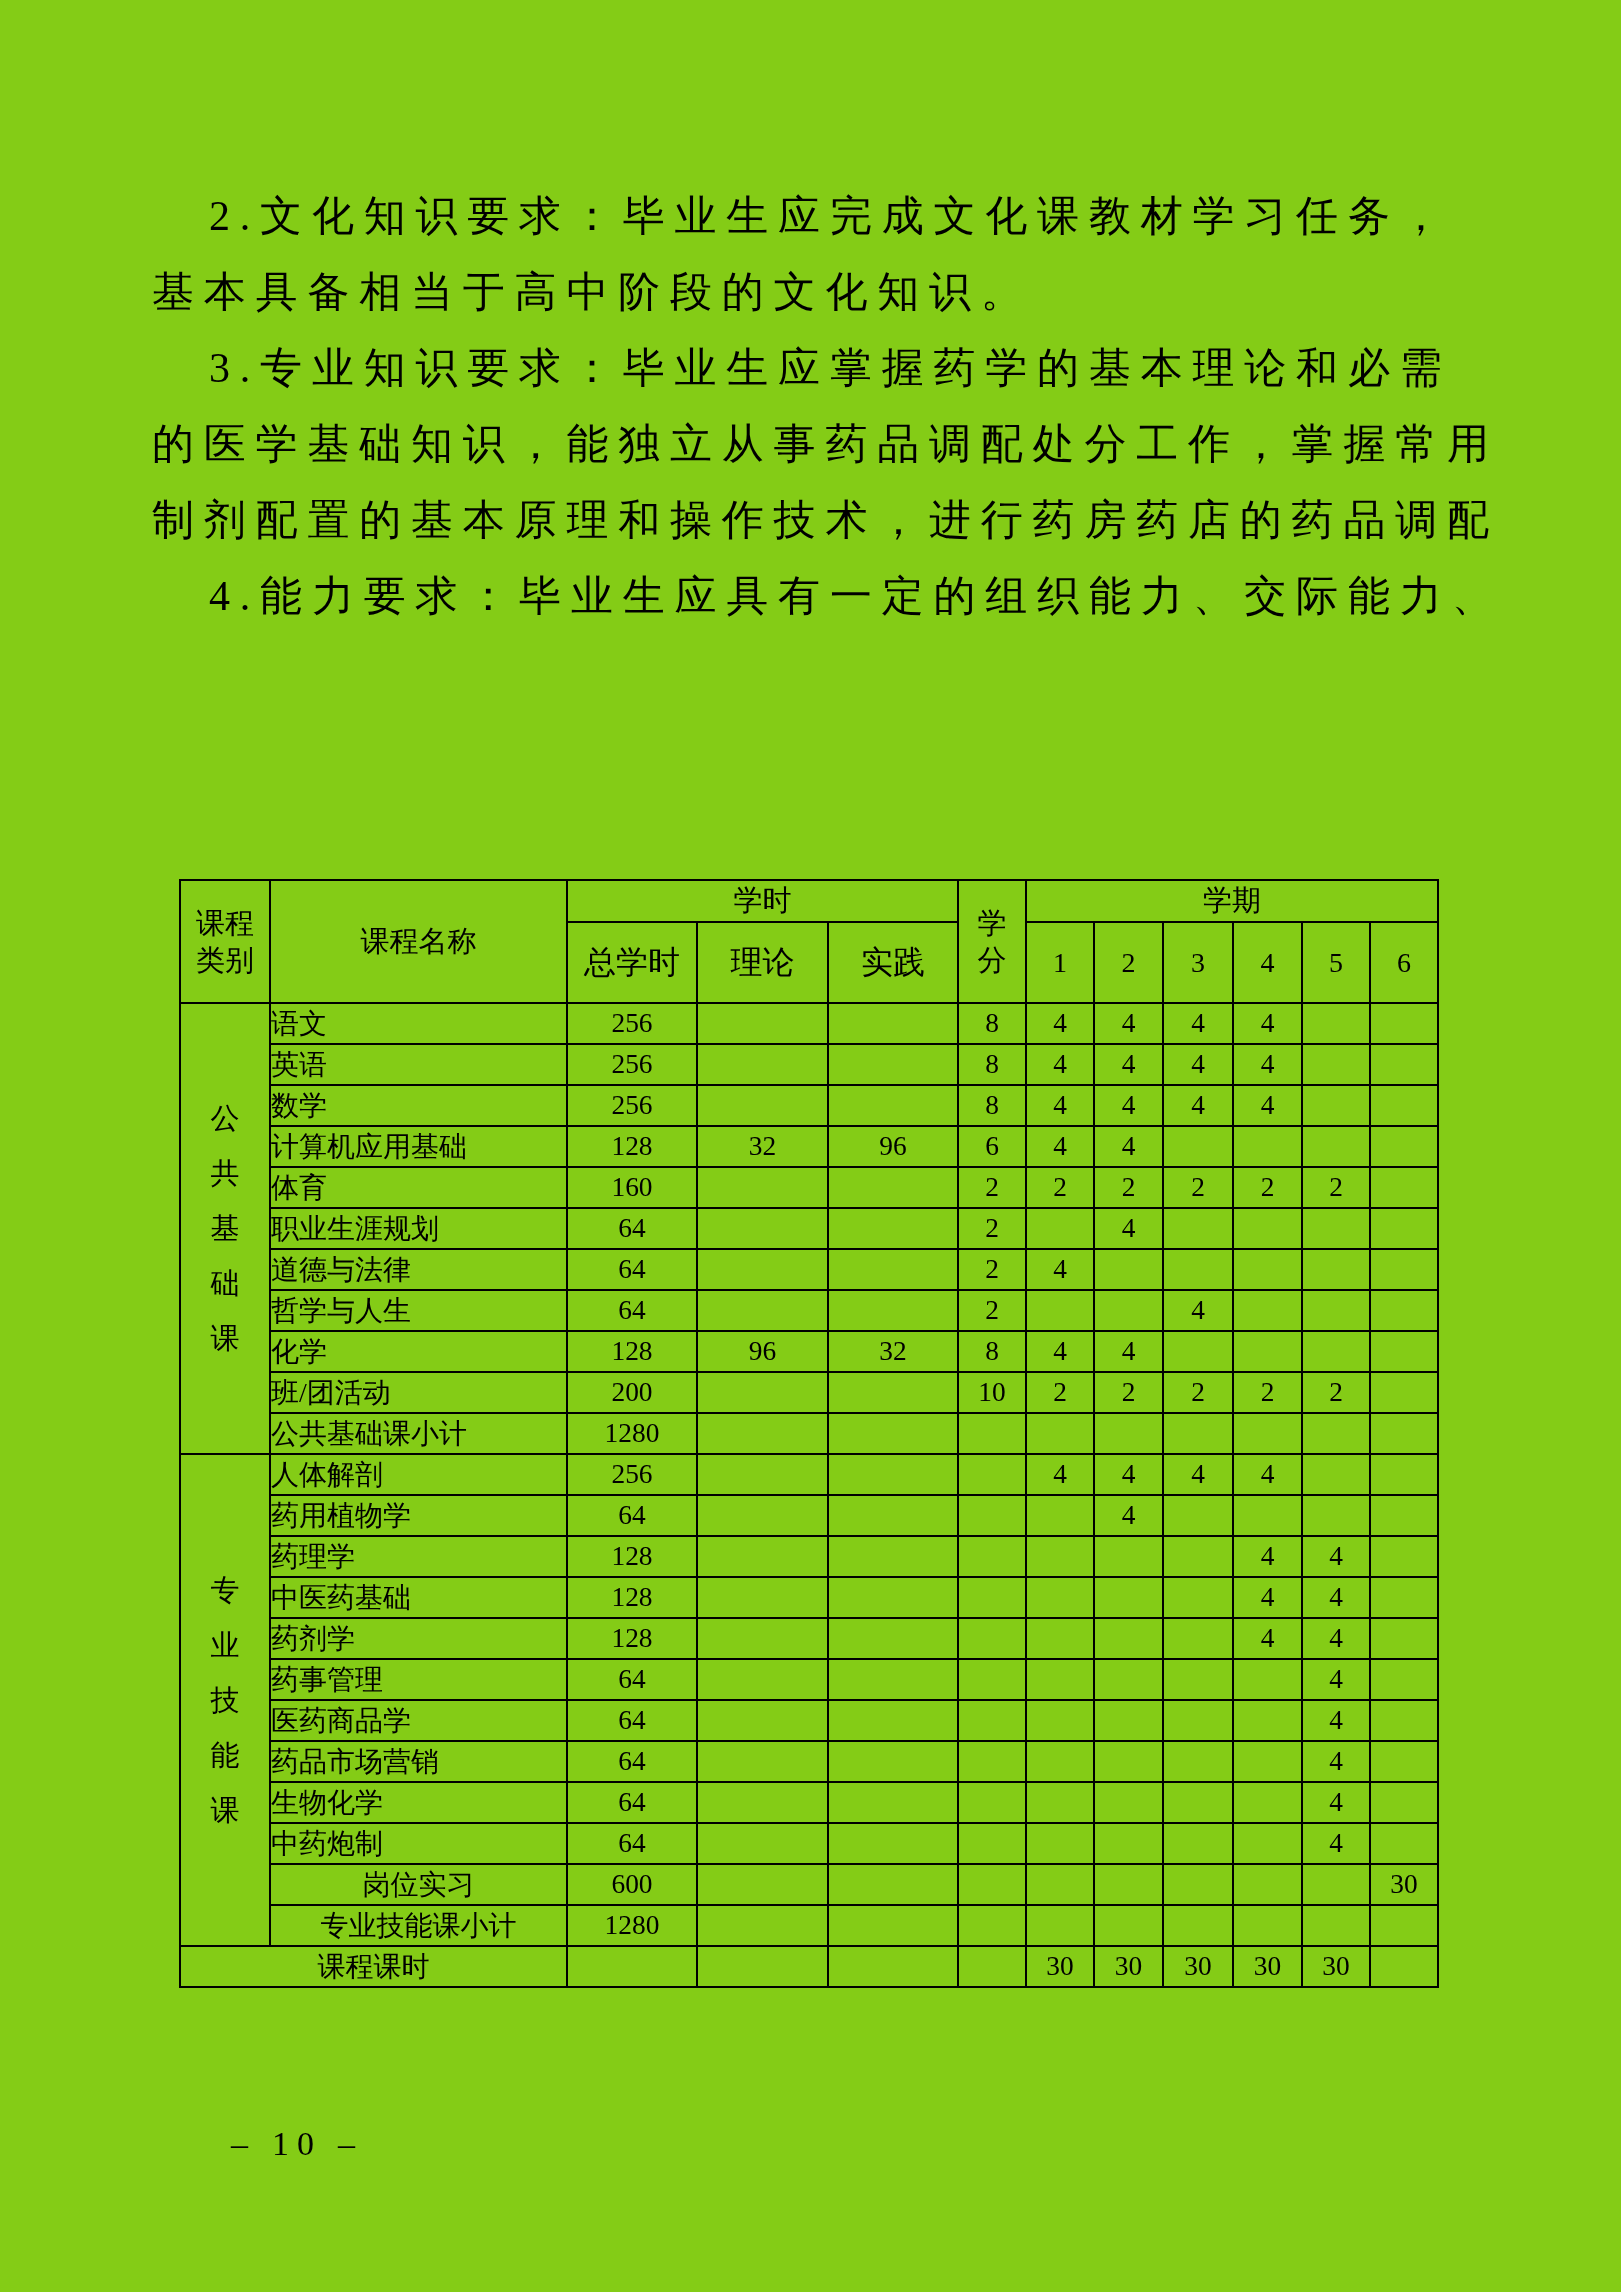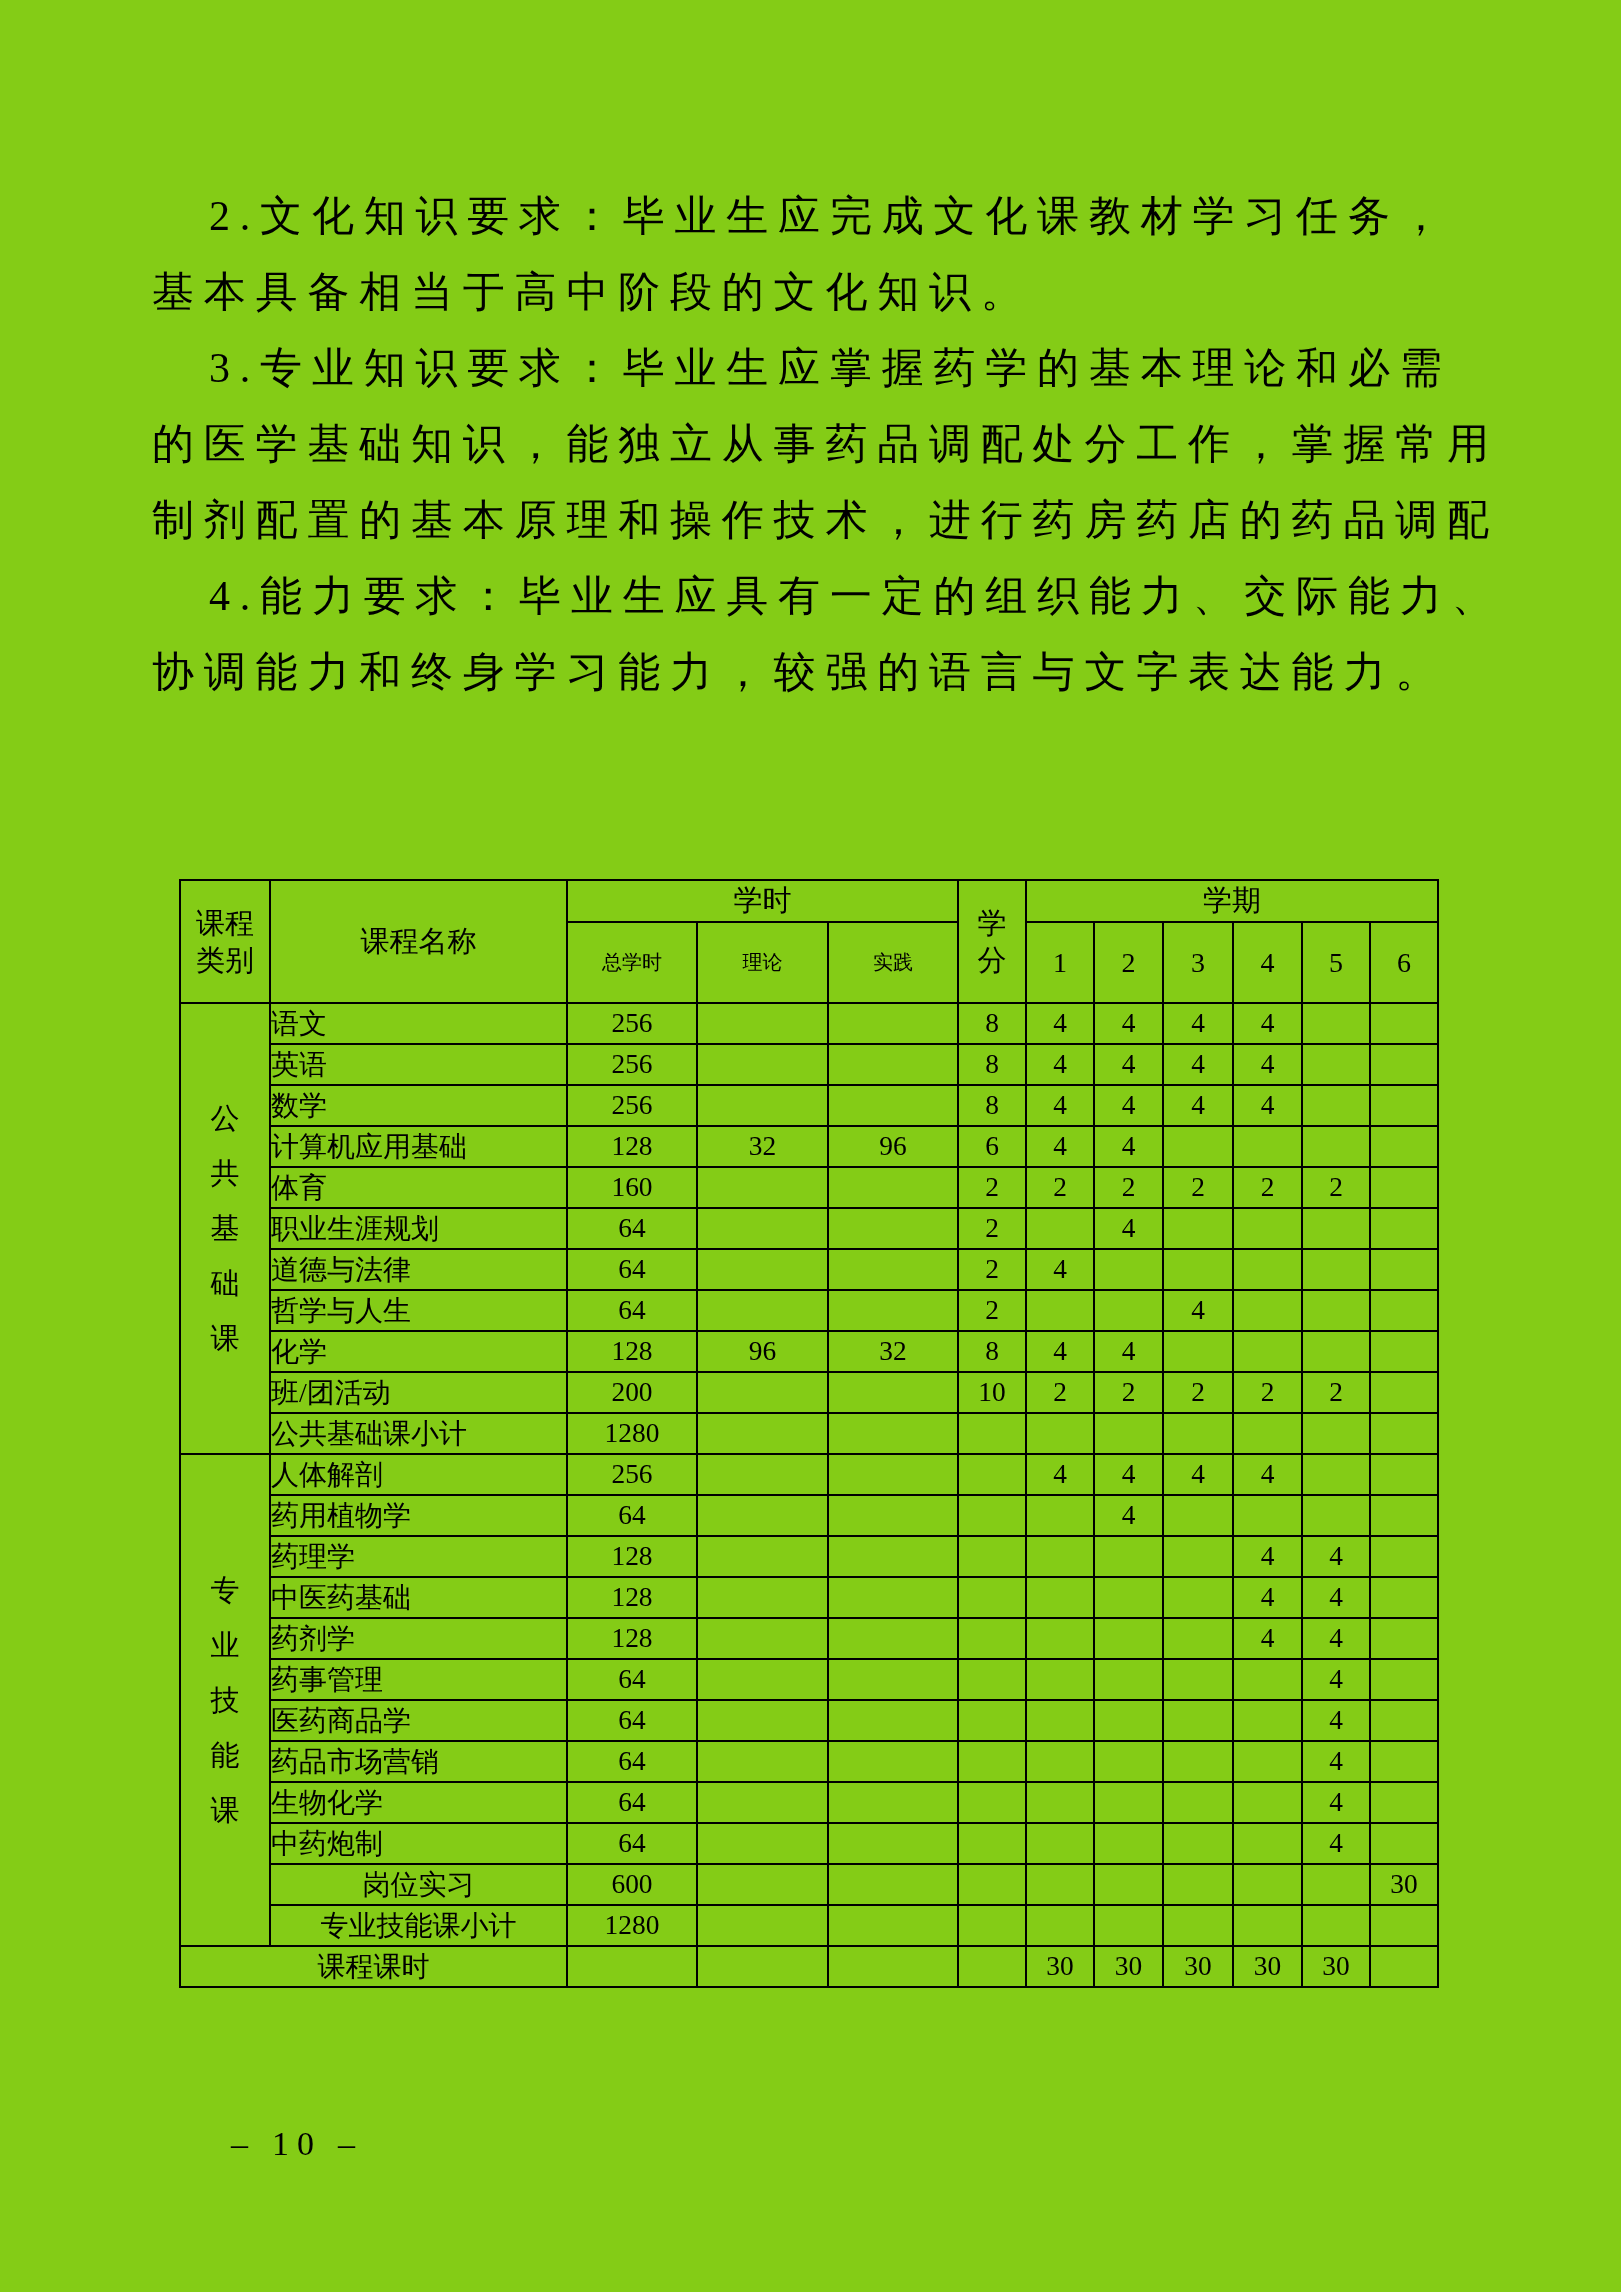--- a/index.html
+++ b/index.html
@@ -34,21 +34,21 @@
   table.schedule th, table.schedule td {
     border:2px solid #000;
     font-weight:normal;
     padding:0;
     overflow:hidden;
   }
   thead tr.gh-row { height:41px; }
   thead tr.sub-row { height:81px; }
   th.two-line { white-space:pre-line; line-height:37px; font-size:29px; text-align:center; vertical-align:middle; }
   th.gh { font-size:29px; text-align:center; vertical-align:middle; }
-  th.sub { font-size:20px; text-align:center; vertical-align:middle; }
+  th.sub { font-size:32px; text-align:center; vertical-align:middle; }
   th.semnum { font-size:28px; text-align:center; vertical-align:middle; }
   th.name-head { font-size:29px; text-align:center; vertical-align:middle; }
   tbody tr { height:41px; }
   td.cat {
     white-space:pre-line;
     line-height:55px;
     font-size:29px;
     text-align:center;
     vertical-align:middle;
   }
@@ -68,21 +68,20 @@
 
 <div class="page">
 
   <div class="textblock">
     <div class="line indent">2.文化知识要求：毕业生应完成文化课教材学习任务，</div>
     <div class="line">基本具备相当于高中阶段的文化知识。</div>
     <div class="line indent">3.专业知识要求：毕业生应掌握药学的基本理论和必需</div>
     <div class="line">的医学基础知识，能独立从事药品调配处分工作，掌握常用</div>
     <div class="line">制剂配置的基本原理和操作技术，进行药房药店的药品调配</div>
     <div class="line indent">4.能力要求：毕业生应具有一定的组织能力、交际能力、</div>
-    <div class="line">协调能力和终身学习能力，较强的语言与文字表达能力。</div>
   </div>
 
   <table class="schedule">
     <colgroup>
       <col style="width:90px">
         <col style="width:297px">
         <col style="width:130px">
         <col style="width:131px">
       <col style="width:130px">
         <col style="width:68px">

